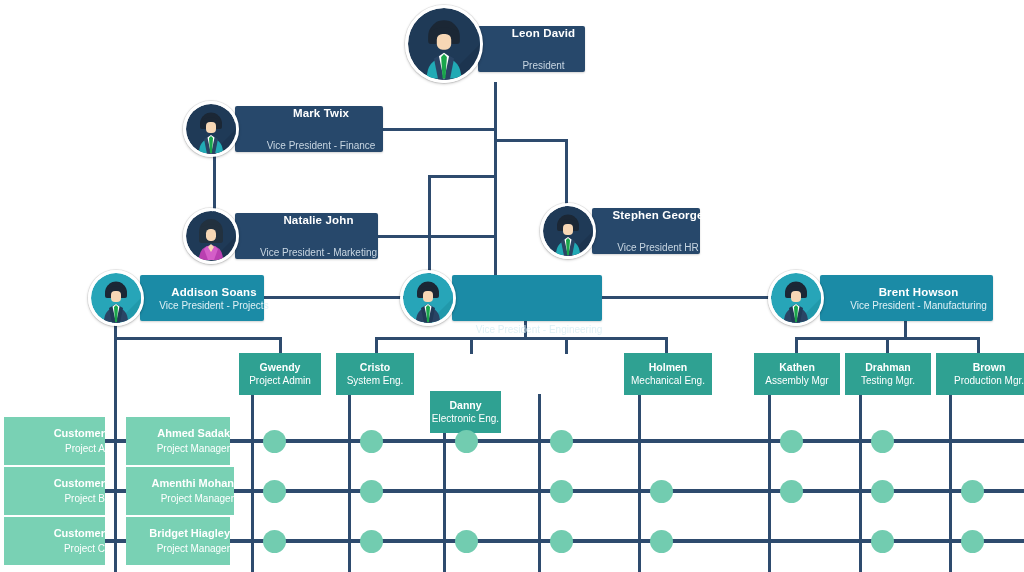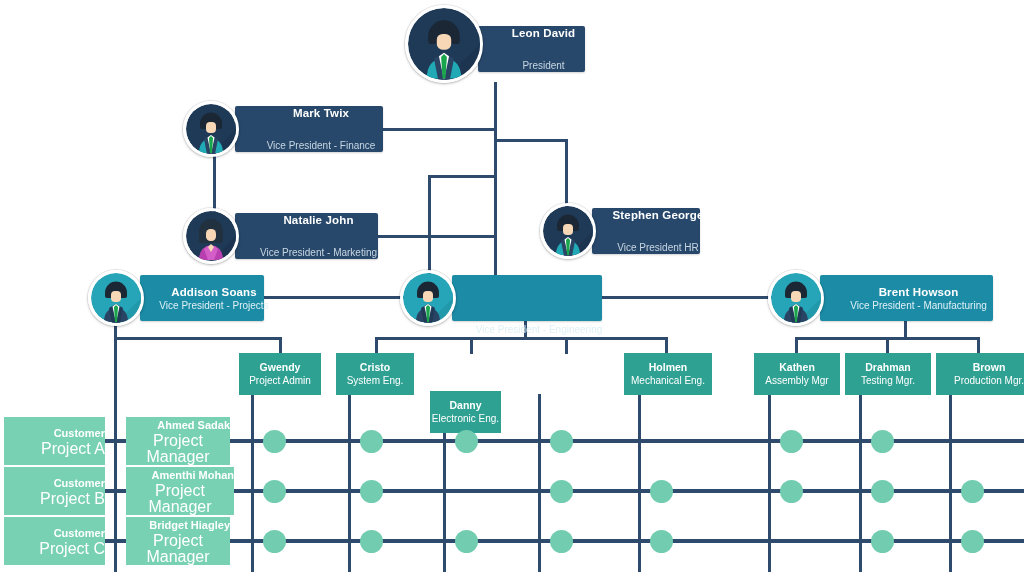--- a/index.html
+++ b/index.html
@@ -73,21 +73,21 @@
     position: absolute;
     background: #79d1b4;
     color: #ffffff;
     display: flex; flex-direction: column;
     align-items: flex-end; justify-content: center;
     text-align: center;
     line-height: 16px;
     z-index: 3;
   }
   .mintbox .nm { font-size: 11px; font-weight: bold; }
-  .mintbox .ti { font-size: 16px; font-weight: normal; }
+  .mintbox .ti { font-size: 10px; font-weight: normal; }
 
   
   .dot {
     position: absolute;
     width: 23px; height: 23px;
     border-radius: 50%;
     background: #72ccb0;
     z-index: 3;
   }
 </style>

